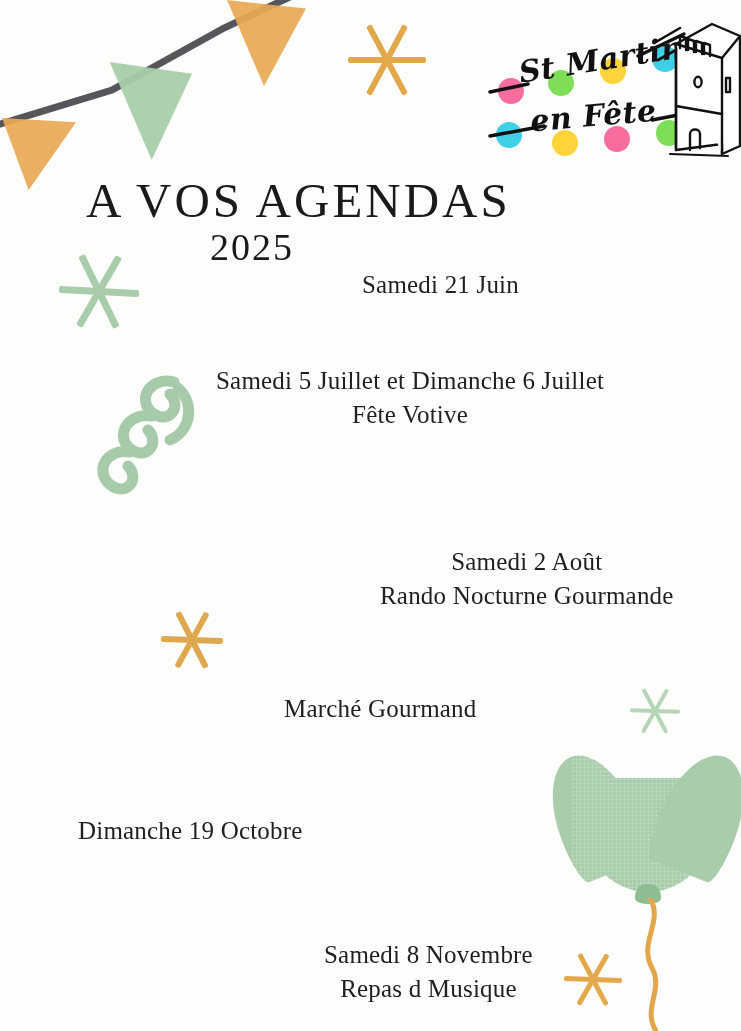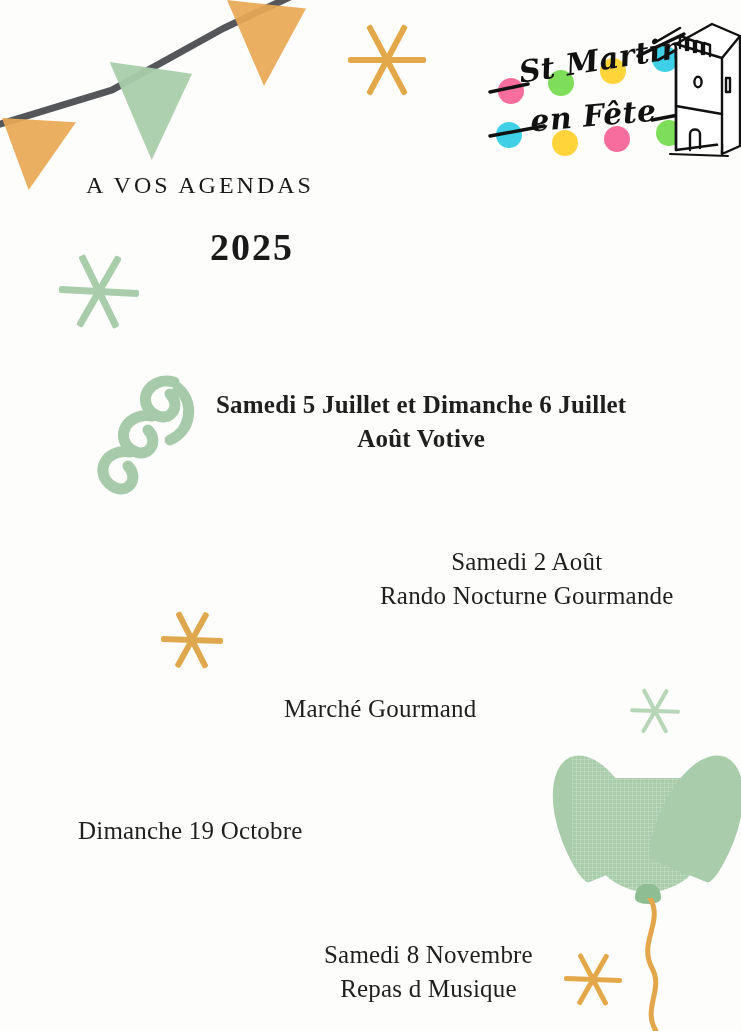--- a/index.html
+++ b/index.html
@@ -94,26 +94,25 @@
     white-space: nowrap;
     letter-spacing: .5px;
   }
 
   
   .heading {
     position: absolute;
     font-family: "Liberation Serif", "DejaVu Serif", serif;
     color: #1a1a1a;
     white-space: nowrap;
-    font-weight: bold;
   }
   #title-main {
     left: 86px;
     top: 172px;
-    font-size: 24px;
+    font-size: 49px;
     letter-spacing: 3px;
     font-weight: normal;
   }
   #title-year {
     left: 210px;
     top: 225px;
     font-size: 38px;
     letter-spacing: 2px;
   }
 
@@ -245,25 +244,26 @@
         <path d="M0 28 L24 14"></path>
         <path d="M2 46 L20 36"></path>
       </g>
     </svg>
   </div>
 
   <div class="heading" id="title-main">A VOS AGENDAS</div>
   <div class="heading" id="title-year">2025</div>
 
   <div class="event ev-center" style="left:362px; top:268px;">
-  </div>
-
-  <div class="event ev-center" style="left:216px; top:388px;font-weight:bold;">
+    <span class="ev-date">Samedi 21 Juin</span>
+  </div>
+
+  <div class="event ev-center" style="left:216px; top:364px;">
     <span class="ev-date">Samedi 5 Juillet et Dimanche 6 Juillet</span>
-    <span class="ev-name">Août Votive</span>
+    <span class="ev-name">Fête Votive</span>
   </div>
 
   <div class="event ev-center" style="left:380px; top:545px;">
     <span class="ev-date">Samedi 2 Août</span>
     <span class="ev-name">Rando Nocturne Gourmande</span>
   </div>
 
   <div class="event ev-center" style="left:284px; top:692px;">
     <span class="ev-name">Marché Gourmand</span>
   </div>

